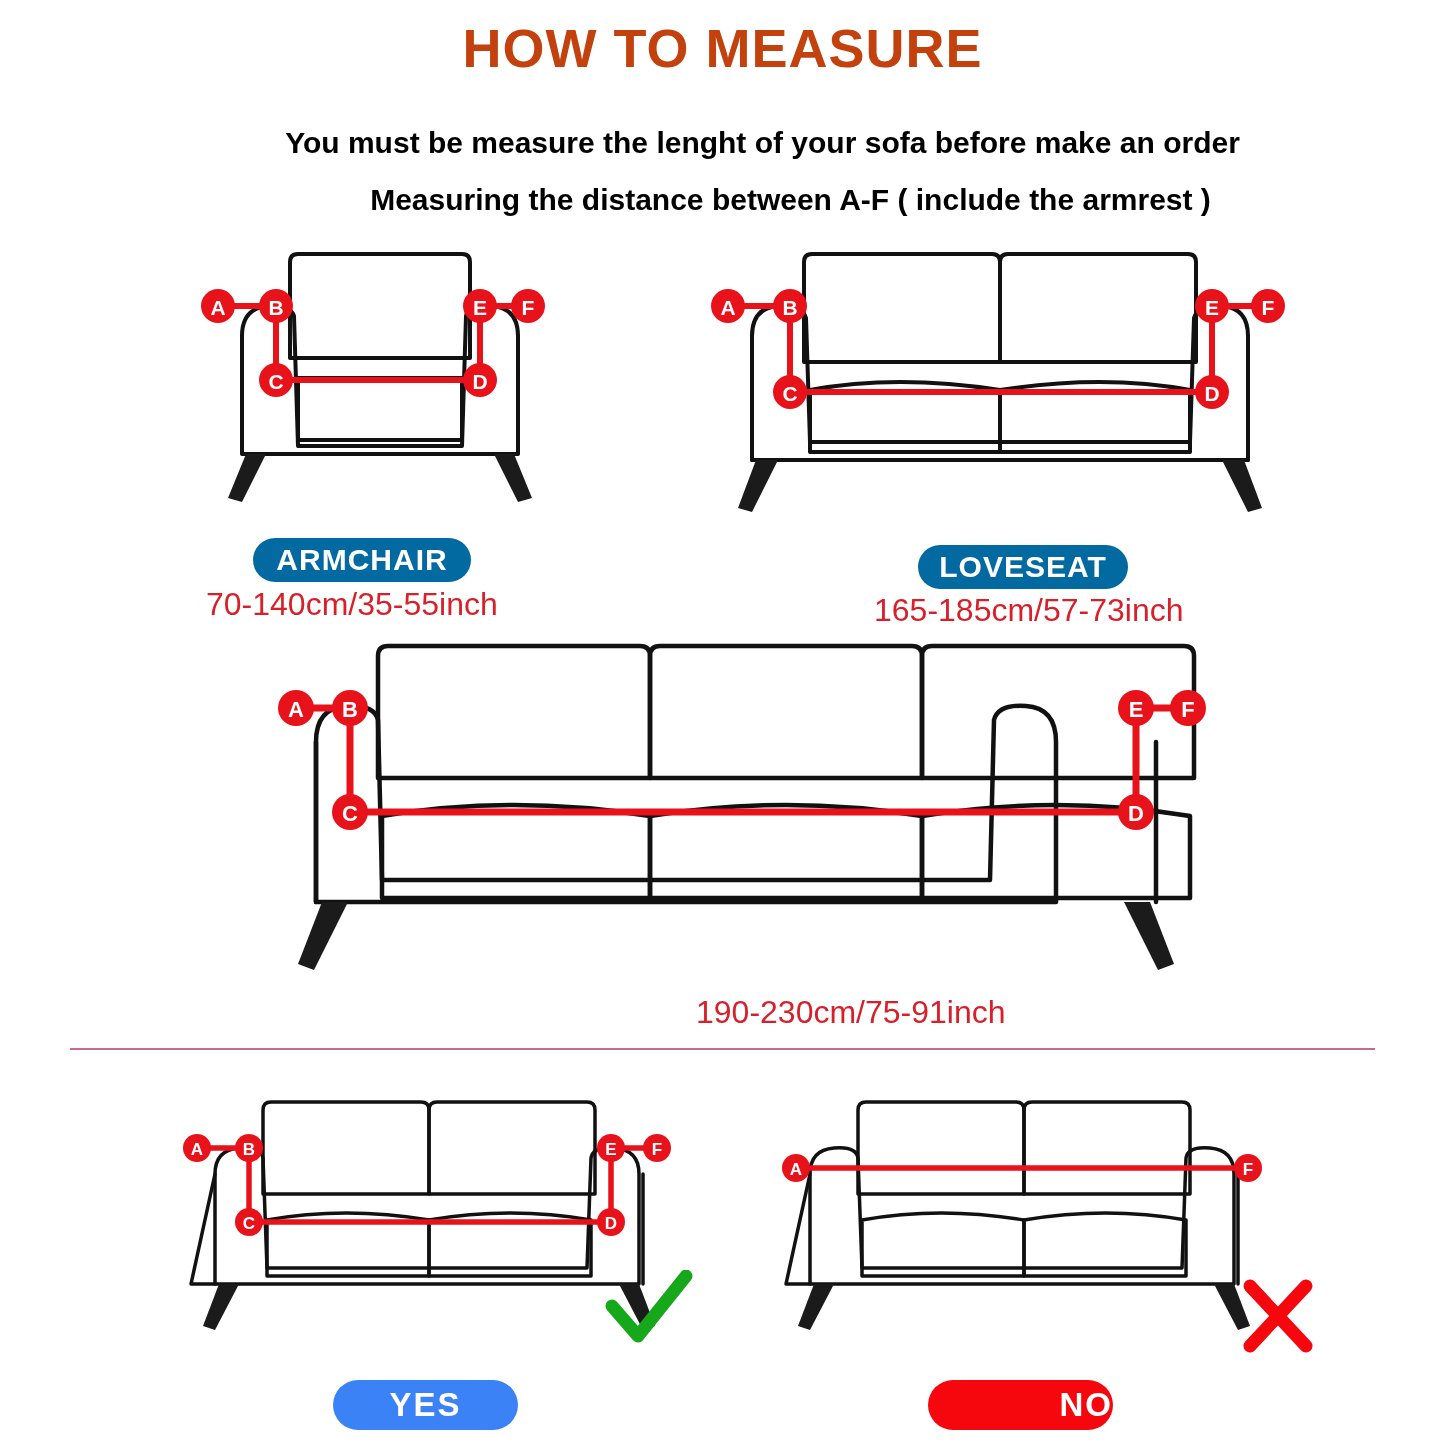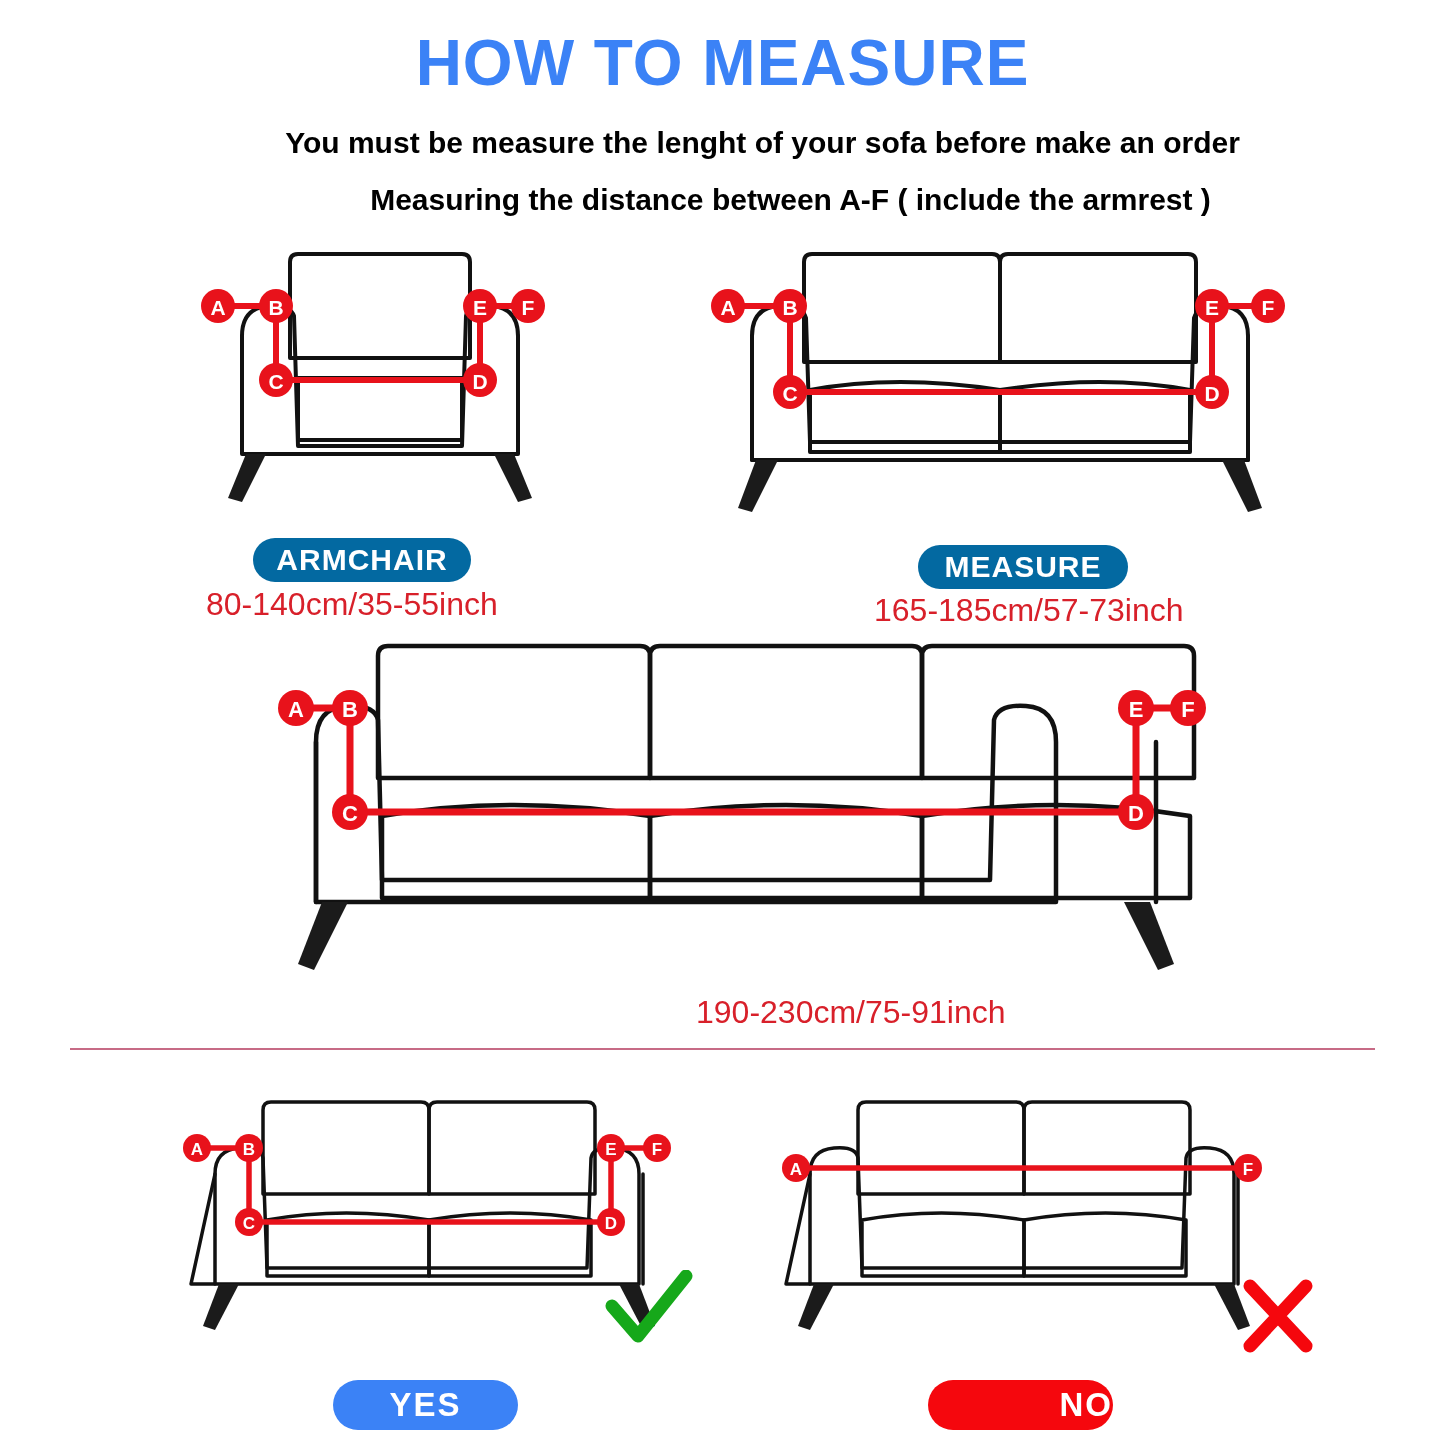--- a/index.html
+++ b/index.html
@@ -14,26 +14,26 @@
     position: relative;
     overflow: hidden;
   }
   .page {
     position: relative;
     width: 1445px;
     height: 1445px;
   }
   .title {
     position: absolute;
-    top: 26px;
+    top: 17px;
     left: 0;
     width: 100%;
     text-align: center;
-    color: #3b82f6;
-    font-size: 64px;
+    color: #c2410c;
+    font-size: 54px;
     font-weight: bold;
     letter-spacing: 1px;
     font-family: "Liberation Sans", sans-serif;
   }
   .subtitle {
     position: absolute;
     left: 0;
     width: 100%;
     text-align: center;
     color: #000000;
@@ -154,21 +154,21 @@
       <text class="node-label" x="96" y="141" font-size="21">C</text>
       <circle cx="300" cy="140" r="17" fill="#e8121b"></circle>
       <text class="node-label" x="300" y="141" font-size="21">D</text>
       <circle cx="300" cy="66" r="17" fill="#e8121b"></circle>
       <text class="node-label" x="300" y="67" font-size="21">E</text>
       <circle cx="348" cy="66" r="17" fill="#e8121b"></circle>
       <text class="node-label" x="348" y="67" font-size="21">F</text>
     </g>
   </svg>
   <div class="pill" style="left:253px; top:538px; width:218px;">ARMCHAIR</div>
-  <div class="dim" style="left:206px; top:586px;">80-140cm/35-55inch</div>
+  <div class="dim" style="left:206px; top:586px;">70-140cm/35-55inch</div>
 
   <svg class="sofa-svg" style="left:700px; top:240px;" width="600" height="290" viewBox="0 0 600 290">
     <g fill="none" stroke="#111111" stroke-width="4" stroke-linejoin="round" stroke-linecap="round">
 
       <path d="M104 22 q0 -8 8 -8 h180 q8 0 8 8 v100 h-196 z"></path>
       <path d="M300 22 q0 -8 8 -8 h180 q8 0 8 8 v100 h-196 z"></path>
 
       <path d="M52 96 q0 -28 26 -30 q24 -2 28 12 l4 124 h380 l4 -124 q4 -14 28 -12 q26 2 26 30 v124 h-496 z"></path>
 
       <path d="M110 150 q86 -16 190 0 v62 h-190 z"></path>
@@ -194,21 +194,21 @@
       <circle cx="90" cy="152" r="17" fill="#e8121b"></circle>
       <text class="node-label" x="90" y="153" font-size="21">C</text>
       <circle cx="512" cy="152" r="17" fill="#e8121b"></circle>
       <text class="node-label" x="512" y="153" font-size="21">D</text>
       <circle cx="512" cy="66" r="17" fill="#e8121b"></circle>
       <text class="node-label" x="512" y="67" font-size="21">E</text>
       <circle cx="568" cy="66" r="17" fill="#e8121b"></circle>
       <text class="node-label" x="568" y="67" font-size="21">F</text>
     </g>
   </svg>
-  <div class="pill" style="left:918px; top:545px; width:210px;">MEASURE</div>
+  <div class="pill" style="left:918px; top:545px; width:210px;">LOVESEAT</div>
   <div class="dim" style="left:874px; top:592px;">165-185cm/57-73inch</div>
 
   <svg class="sofa-svg" style="left:270px; top:630px;" width="940" height="360" viewBox="0 0 940 360">
     <g fill="none" stroke="#111111" stroke-width="4.5" stroke-linejoin="round" stroke-linecap="round">
 
       <path d="M108 26 q0 -10 10 -10 h252 q10 0 10 10 v122 h-272 z"></path>
       <path d="M380 26 q0 -10 10 -10 h252 q10 0 10 10 v122 h-272 z"></path>
       <path d="M652 26 q0 -10 10 -10 h252 q10 0 10 10 v122 h-272 z"></path>
 
       <path d="M46 112 q0 -34 30 -36 q28 -2 32 14 l4 160 h608 l4 -160 q4 -16 32 -14 q30 2 30 36 v160 h-740 z"></path>

